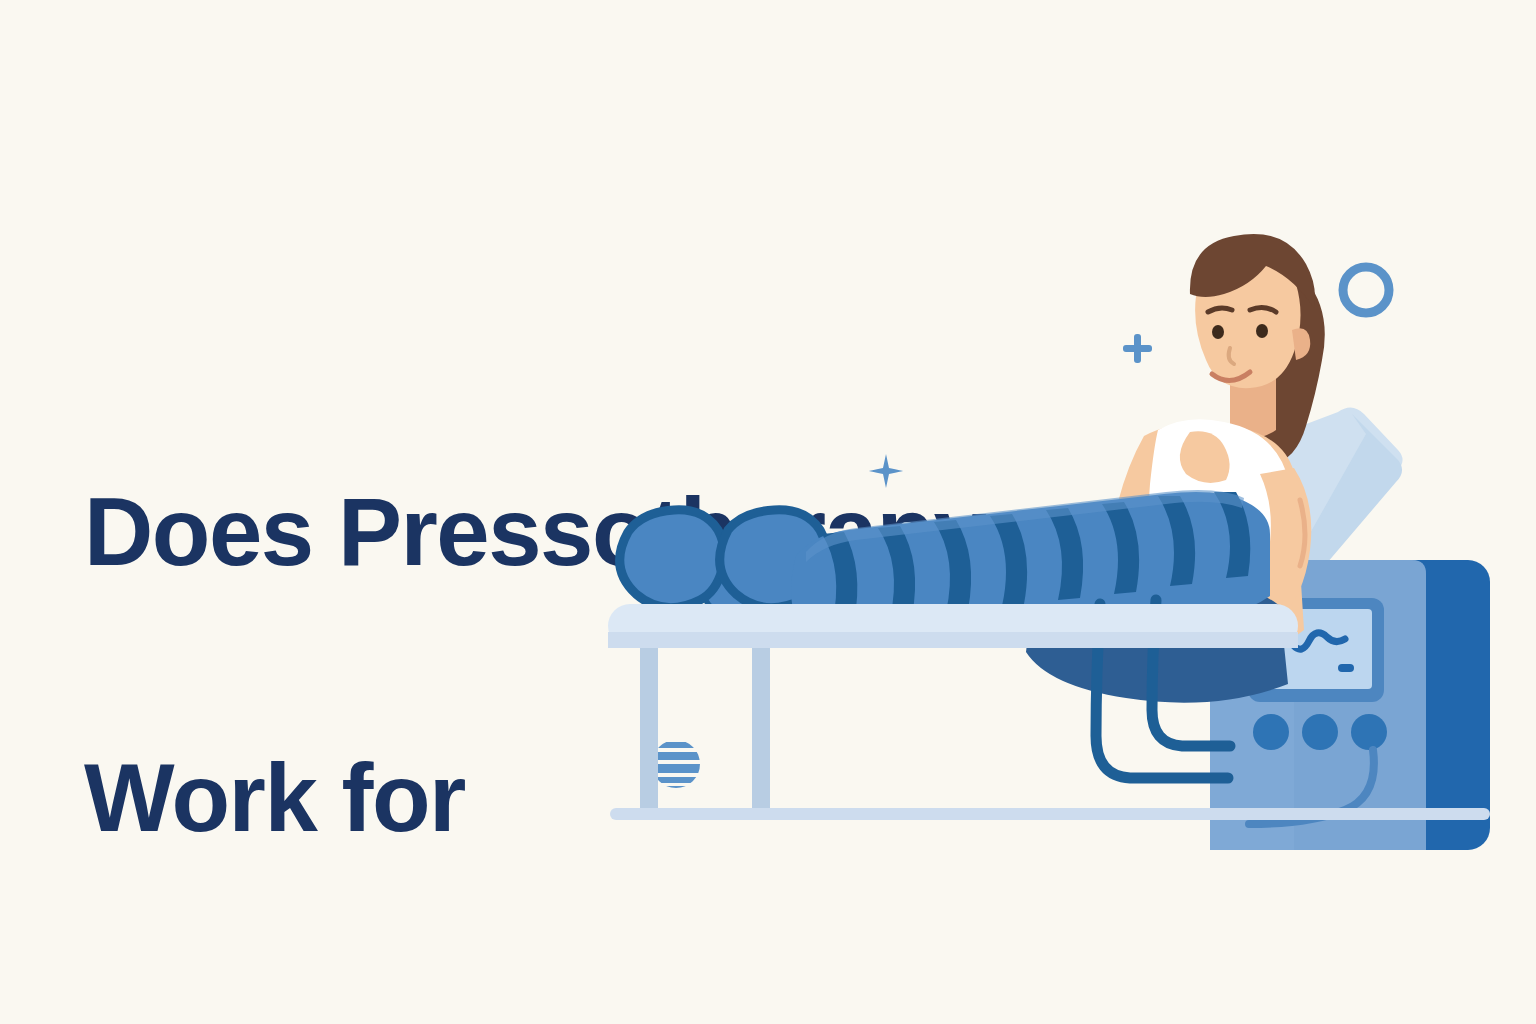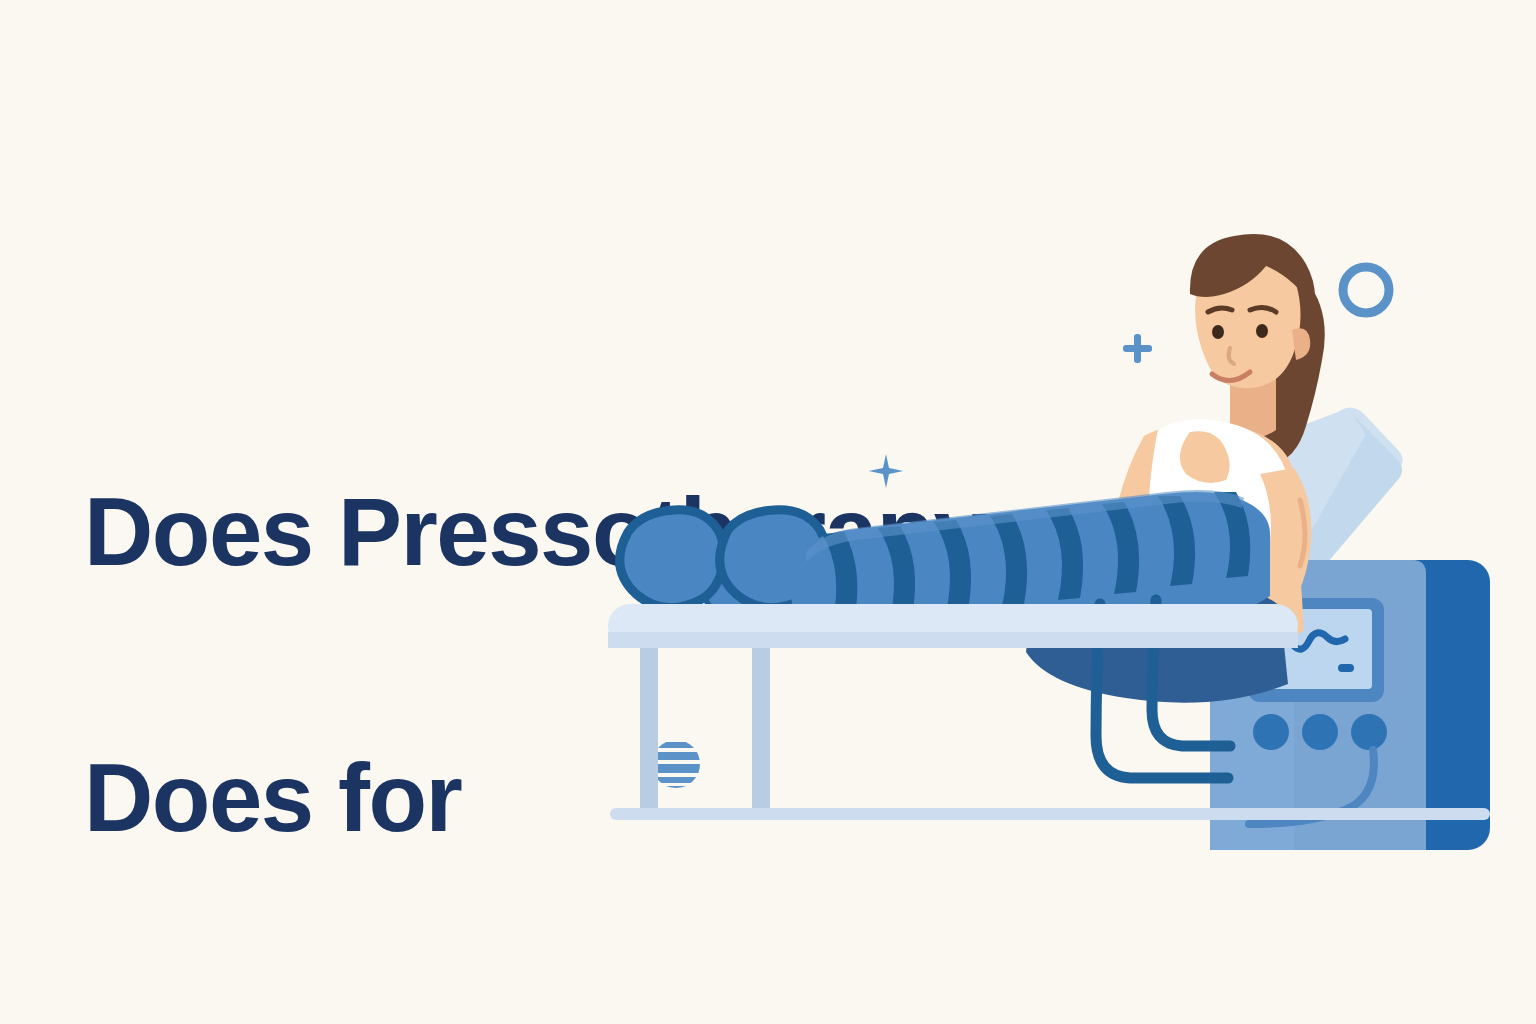--- a/index.html
+++ b/index.html
@@ -49,21 +49,21 @@
 
   
 </style>
 </head>
 <body>
 
 <div id="banner" style="background: rgb(250, 248, 241);">
 
   <h1 id="headline" style="color: rgb(27, 52, 98);">
     <span class="headline-line">Does Pressotherapy</span>
-    <span class="headline-line">Does for</span>
+    <span class="headline-line">Work for</span>
     <span class="headline-line">Weight Loss?</span>
   </h1>
 
   <div id="illustration">
     <svg width="936" height="700" viewBox="0 0 936 700" xmlns="http://www.w3.org/2000/svg">
 
       <g>
 
         <circle cx="766" cy="90" r="23" fill="none" stroke="#5b93c9" stroke-width="9"></circle>
 

